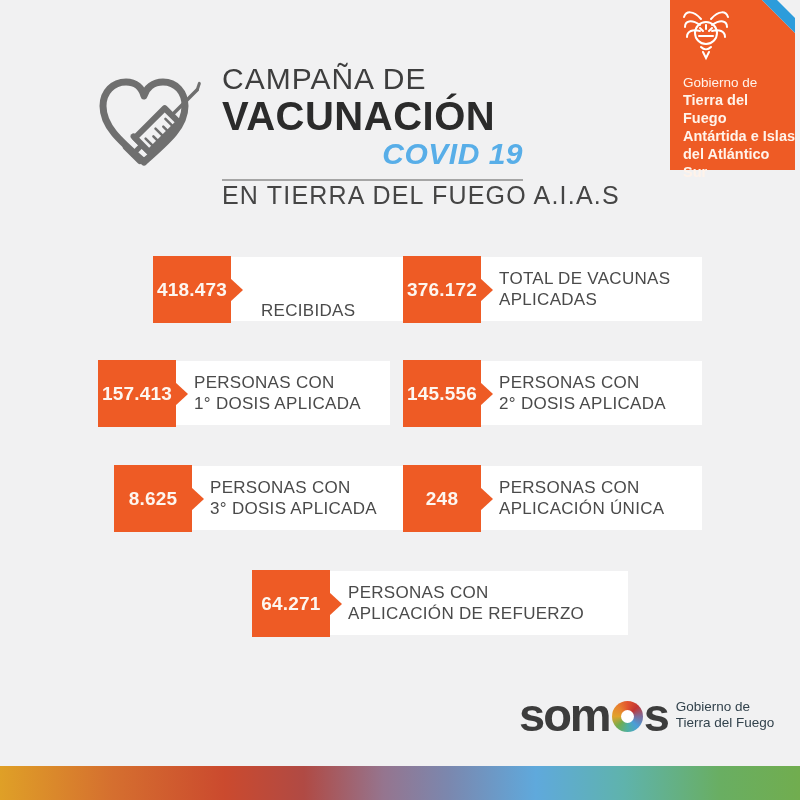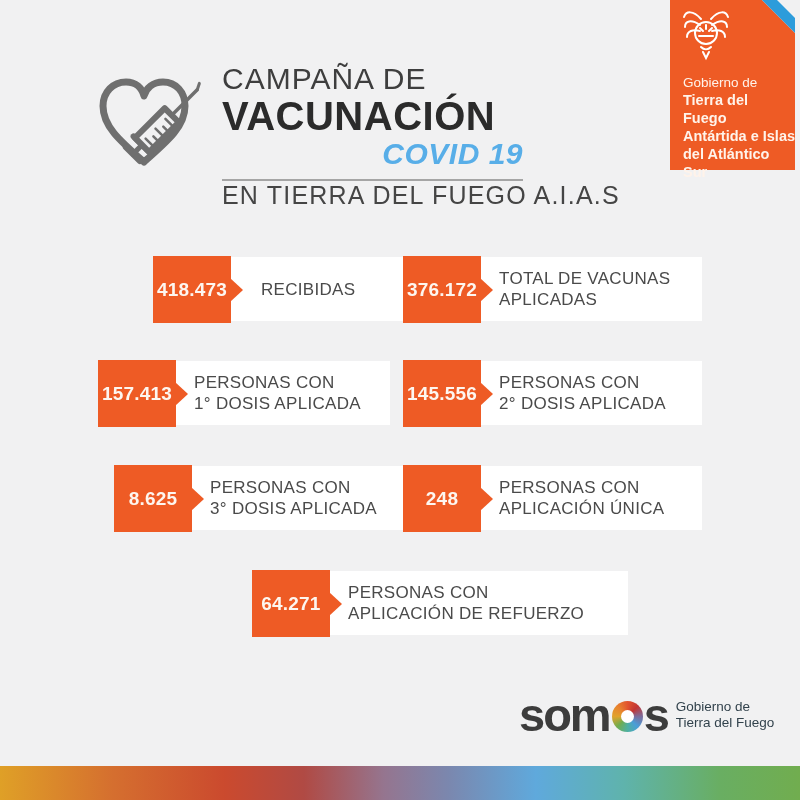--- a/index.html
+++ b/index.html
@@ -28,21 +28,21 @@
   .stat{position:absolute;height:67px;display:flex;}
   .badge{position:relative;width:78px;height:67px;background:#EE5B25;flex:0 0 78px;
          display:flex;align-items:center;justify-content:center;z-index:2;}
   .badge .num{color:#FDF6F0;font-weight:700;font-size:19px;letter-spacing:0.2px;}
   .badge .tip{position:absolute;right:-12px;top:50%;margin-top:-12px;width:0;height:0;
               border-top:12px solid transparent;border-bottom:12px solid transparent;
               border-left:13px solid #EE5B25;}
   .panel{flex:1;background:#FFFFFF;height:64px;margin-top:1px;display:flex;flex-direction:column;
          justify-content:center;padding-left:18px;box-sizing:border-box;}
   .panel .l{font-size:17px;line-height:21px;color:#4A4A4A;letter-spacing:0.3px;white-space:nowrap;}
-  .s1{left:15px;top:0;width:292px;margin-left:40px;}   .s1 .panel{padding-left:30px;}
+  .s1{left:15px;top:0;width:292px;margin-left:40px;}   .s1 .panel{padding-left:30px;justify-content:flex-end;}
   .s2{left:305px;top:0;width:299px;}
   .s3{left:0;top:104px;width:292px;justify-content:space-between;}
   .s4{left:305px;top:104px;width:299px;}
   .s5{left:16px;top:209px;width:292px;}
   .s6{left:305px;top:209px;width:299px;}
   .s7{left:154px;top:314px;width:376px;}
 
   
   .footer{position:absolute;left:503px;top:690px;display:flex;align-items:center;margin-left:16px;}
   .brand{display:flex;align-items:center;font-weight:800;font-size:47px;letter-spacing:-2px;color:#3C3C3C;line-height:50px;}

